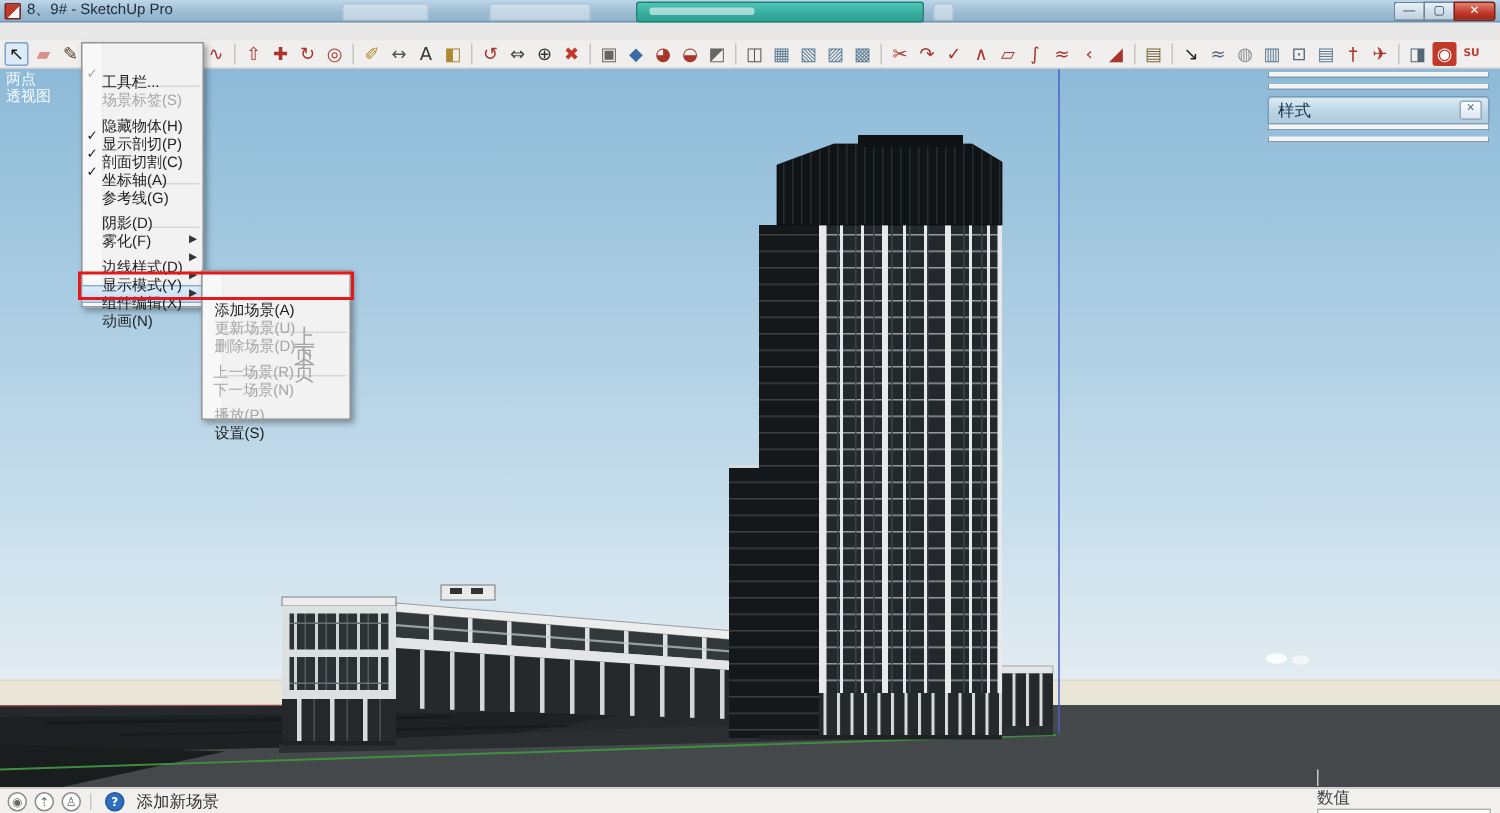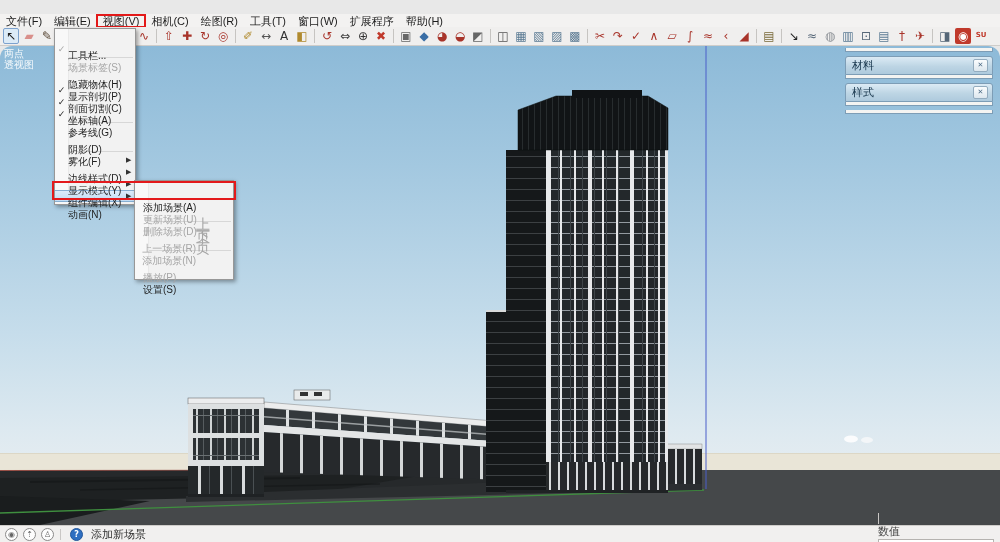--- a/index.html
+++ b/index.html
@@ -35,21 +35,21 @@
   #toolbar{position:absolute;left:0;top:27px;width:1000px;height:19px;background:#f0efee;border-bottom:1px solid #cfcdca;
     display:flex;align-items:center;padding-left:2px;box-sizing:border-box;}
   .tb-icon{width:16px;height:16px;margin:0 1px;font-size:12px;line-height:16px;text-align:center;border-radius:2px;
     font-family:"DejaVu Sans",sans-serif;flex:0 0 auto;}
   .tb-icon.pressed{border:1px solid #7da2ce;background:#dcebf7;width:14px;height:14px;line-height:14px;}
   .tb-icon.badge{font-size:7px;font-weight:bold;line-height:15px;}
   .tb-sep{width:1px;height:14px;background:#c6c4c1;margin:0 3px;flex:0 0 auto;}
 
   
   #viewport{position:absolute;left:0;top:46px;width:1000px;height:479px;
-    background:linear-gradient(#8dbad8 0%,#a3c8e0 25%,#c6ddeb 60%,#dde9f0 80%,#e6edf1 89%);border-radius:12px;}
+    background:linear-gradient(#8dbad8 0%,#a3c8e0 25%,#c6ddeb 60%,#dde9f0 80%,#e6edf1 89%);}
   #model-svg{position:absolute;left:0;top:0;}
   #camera-label{position:absolute;left:4px;top:2px;color:#f6fafc;font-size:10px;line-height:11px;}
 
   
   #trays{position:absolute;right:7px;top:2px;width:148px;}
   .tray{margin-bottom:4px;}
   .tray-bar{height:17px;border:1px solid #7d9db6;border-radius:3px 3px 0 0;
     background:linear-gradient(#dcebf5,#bdd5e4 55%,#aecadd);display:flex;align-items:center;
     font-size:11px;color:#16344b;padding:0 4px 0 6px;}
   .tray-bar span{flex:1;}
@@ -87,32 +87,36 @@
   #st-right{margin-left:auto;display:flex;align-items:flex-start;flex-direction:column;}
   #st-sep2{width:1px;height:11px;background:#c9c7c5;margin-right:6px;}
   #measure-label{color:#444;margin-right:5px;}
   #measure-input{width:110px;height:12px;border:1px solid #b5b3b0;background:#fff;margin-right:6px;font-size:10px;}
 </style>
 </head>
 <body>
 
 <div id="app">
 
-
-  <div id="menubar">
-      <span class="mb-item">文件(F)</span>
-      <span class="mb-item">编辑(E)</span>
-      <span class="mb-item mb-red">视图(V)</span>
-      <span class="mb-item">相机(C)</span>
-      <span class="mb-item">绘图(R)</span>
-      <span class="mb-item">工具(T)</span>
-      <span class="mb-item">窗口(W)</span>
-      <span class="mb-item">扩展程序</span>
-      <span class="mb-item">帮助(H)</span>
+  <div id="titlebar">
+    <div id="logo"></div>
+    <div id="title-text">8、9# - SketchUp Pro</div>
+    <div id="ghost1" class="ghost-tab"></div>
+    <div id="ghost2" class="ghost-tab"></div>
+    <div id="teal-tab">
+        <i></i>
+      </div>
+    <div id="ghost3" class="ghost-tab"></div>
+    <div id="winbtns">
+      <div class="wbtn" id="btn-min">—</div>
+      <div class="wbtn" id="btn-max">▢</div>
+      <div class="wbtn" id="btn-close">✕</div>
     </div>
+  </div>
+
 
   <div id="toolbar">
       <span class="tb-icon pressed" style="color: rgb(26, 26, 26);">↖</span>
       <span class="tb-icon" style="color: rgb(217, 143, 138);">▰</span>
       <span class="tb-icon" style="color: rgb(83, 65, 46);">✎</span>
       <div class="tb-sep"></div>
       <span class="tb-icon" style="color: rgb(168, 52, 42);">▭</span>
       <span class="tb-icon" style="color: rgb(168, 52, 42);">◯</span>
       <span class="tb-icon" style="color: rgb(168, 52, 42);">◇</span>
       <span class="tb-icon" style="color: rgb(168, 52, 42);">◠</span>
@@ -281,24 +285,20 @@
     <div id="camera-label">
       <div>两点</div>
       <div>透视图</div>
     </div>
 
     <div id="trays">
         <div class="tray">
           <div class="tray-strip"></div>
         </div>
         <div class="tray">
-          <div class="tray-bar">
-            <span>材料</span>
-            <div class="tray-btn">✕</div>
-          </div>
           <div class="tray-strip"></div>
         </div>
         <div class="tray">
           <div class="tray-bar">
             <span>样式</span>
             <div class="tray-btn">✕</div>
           </div>
           <div class="tray-strip"></div>
         </div>
         <div class="tray">
@@ -395,21 +395,21 @@
       </div>
       <div class="menu-sep"></div>
       <div class="menu-row disabled">
         <span class="chk"></span>
         <span class="lab">上一场景(R)</span>
         <span class="sc">上页</span>
         <span class="arr"></span>
       </div>
       <div class="menu-row disabled">
         <span class="chk"></span>
-        <span class="lab">添加场景(N)</span>
+        <span class="lab">下一场景(N)</span>
         <span class="sc">下页</span>
         <span class="arr"></span>
       </div>
       <div class="menu-sep"></div>
       <div class="menu-row disabled">
         <span class="chk"></span>
         <span class="lab">播放(P)</span>
         <span class="arr"></span>
       </div>
       <div class="menu-row">

